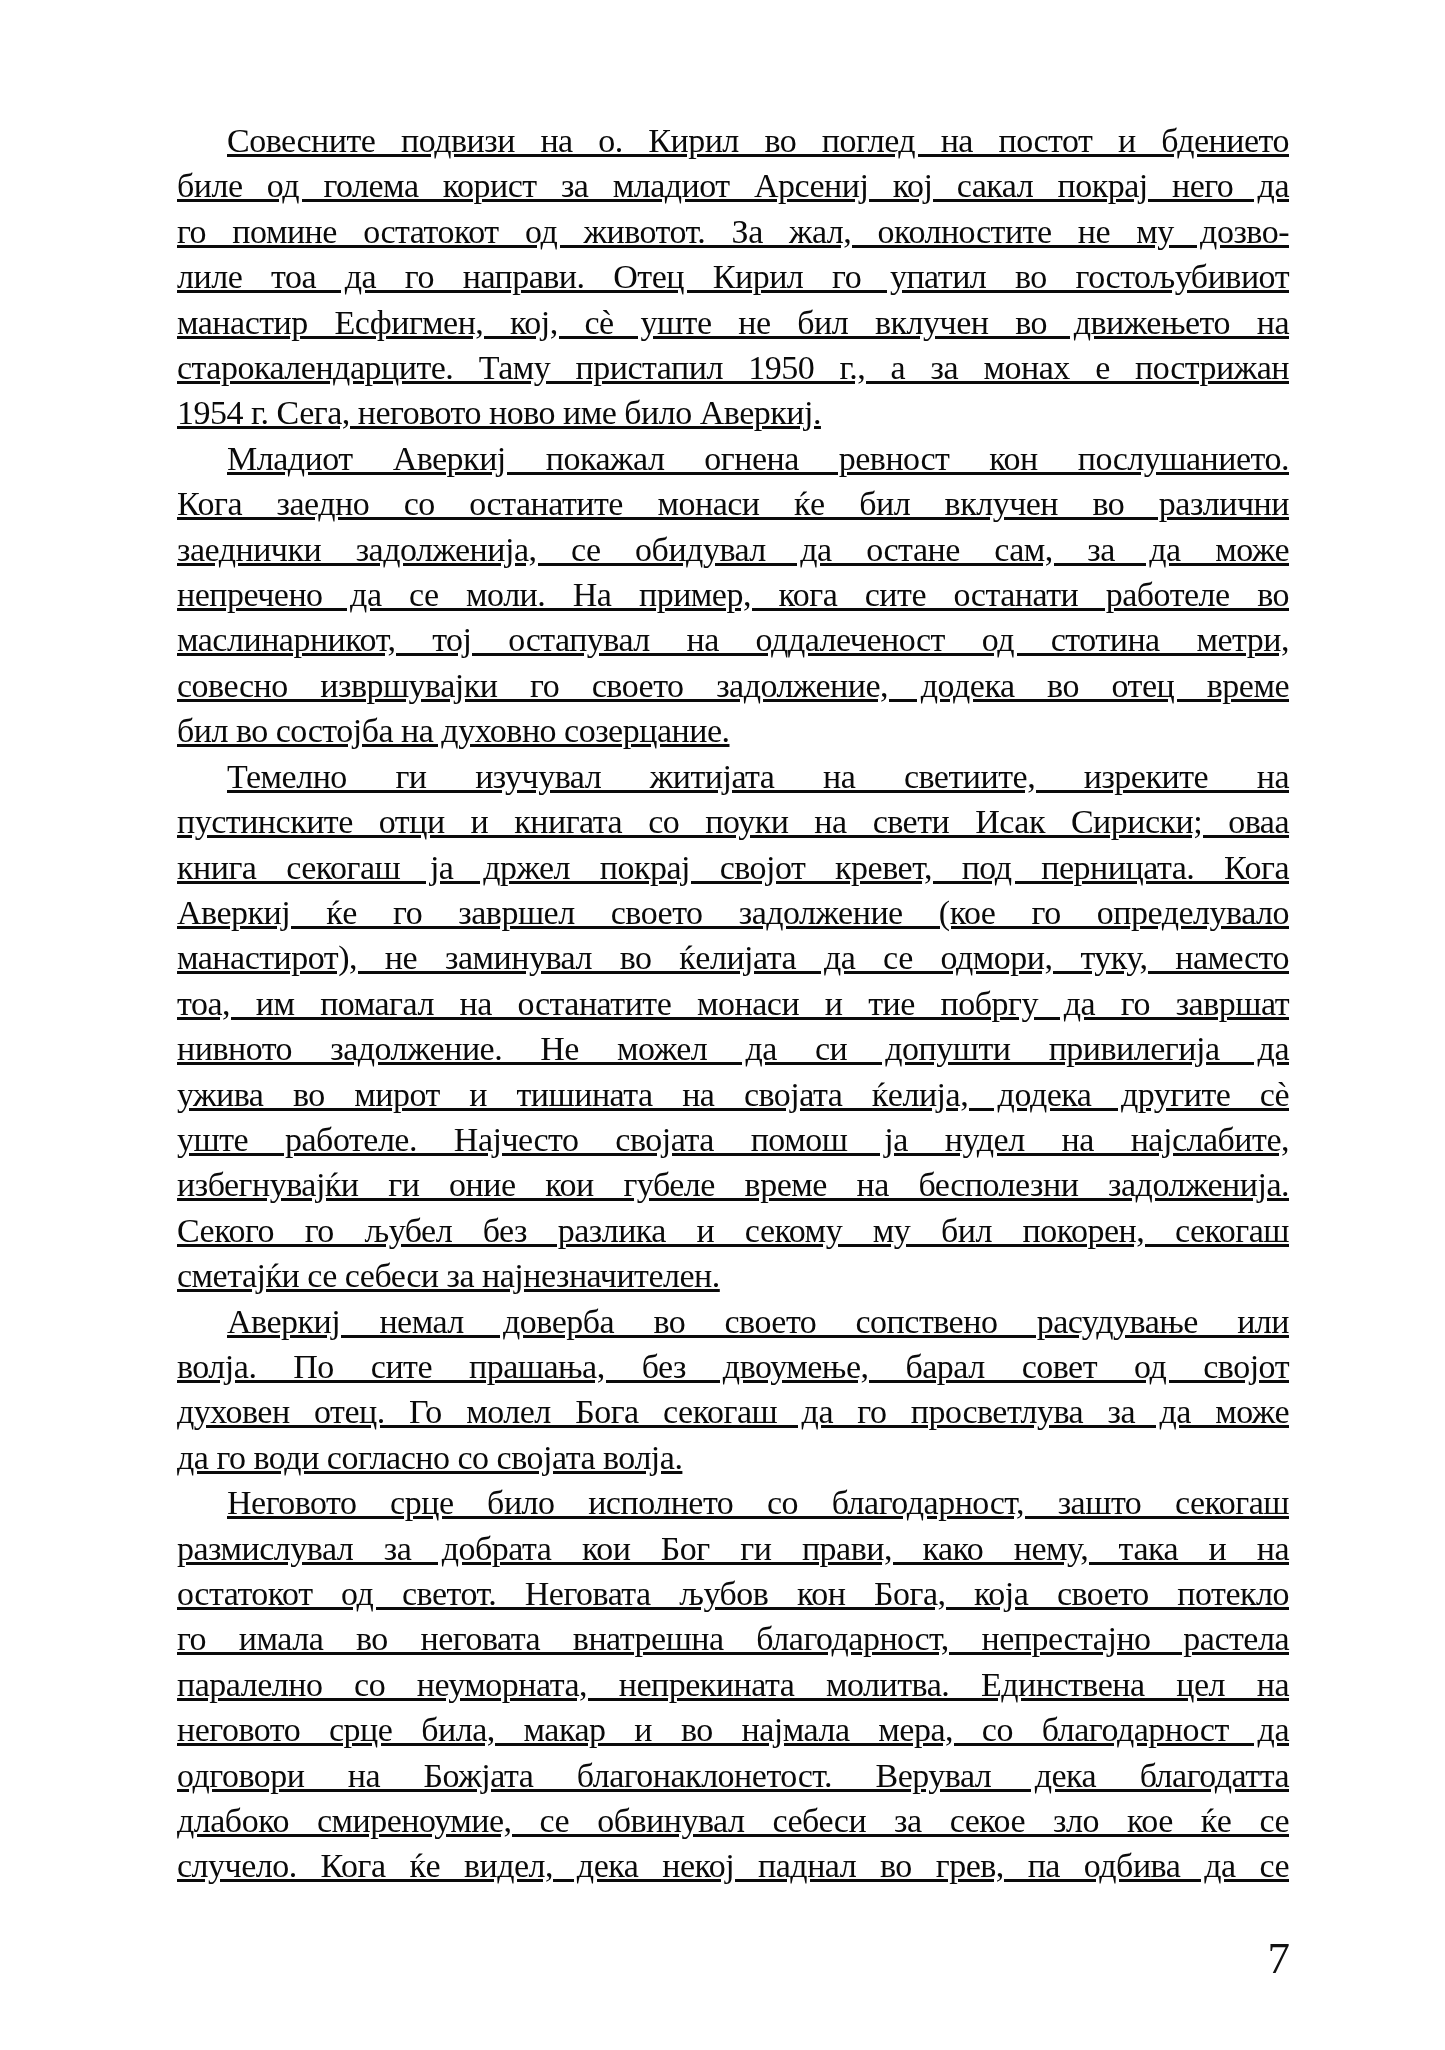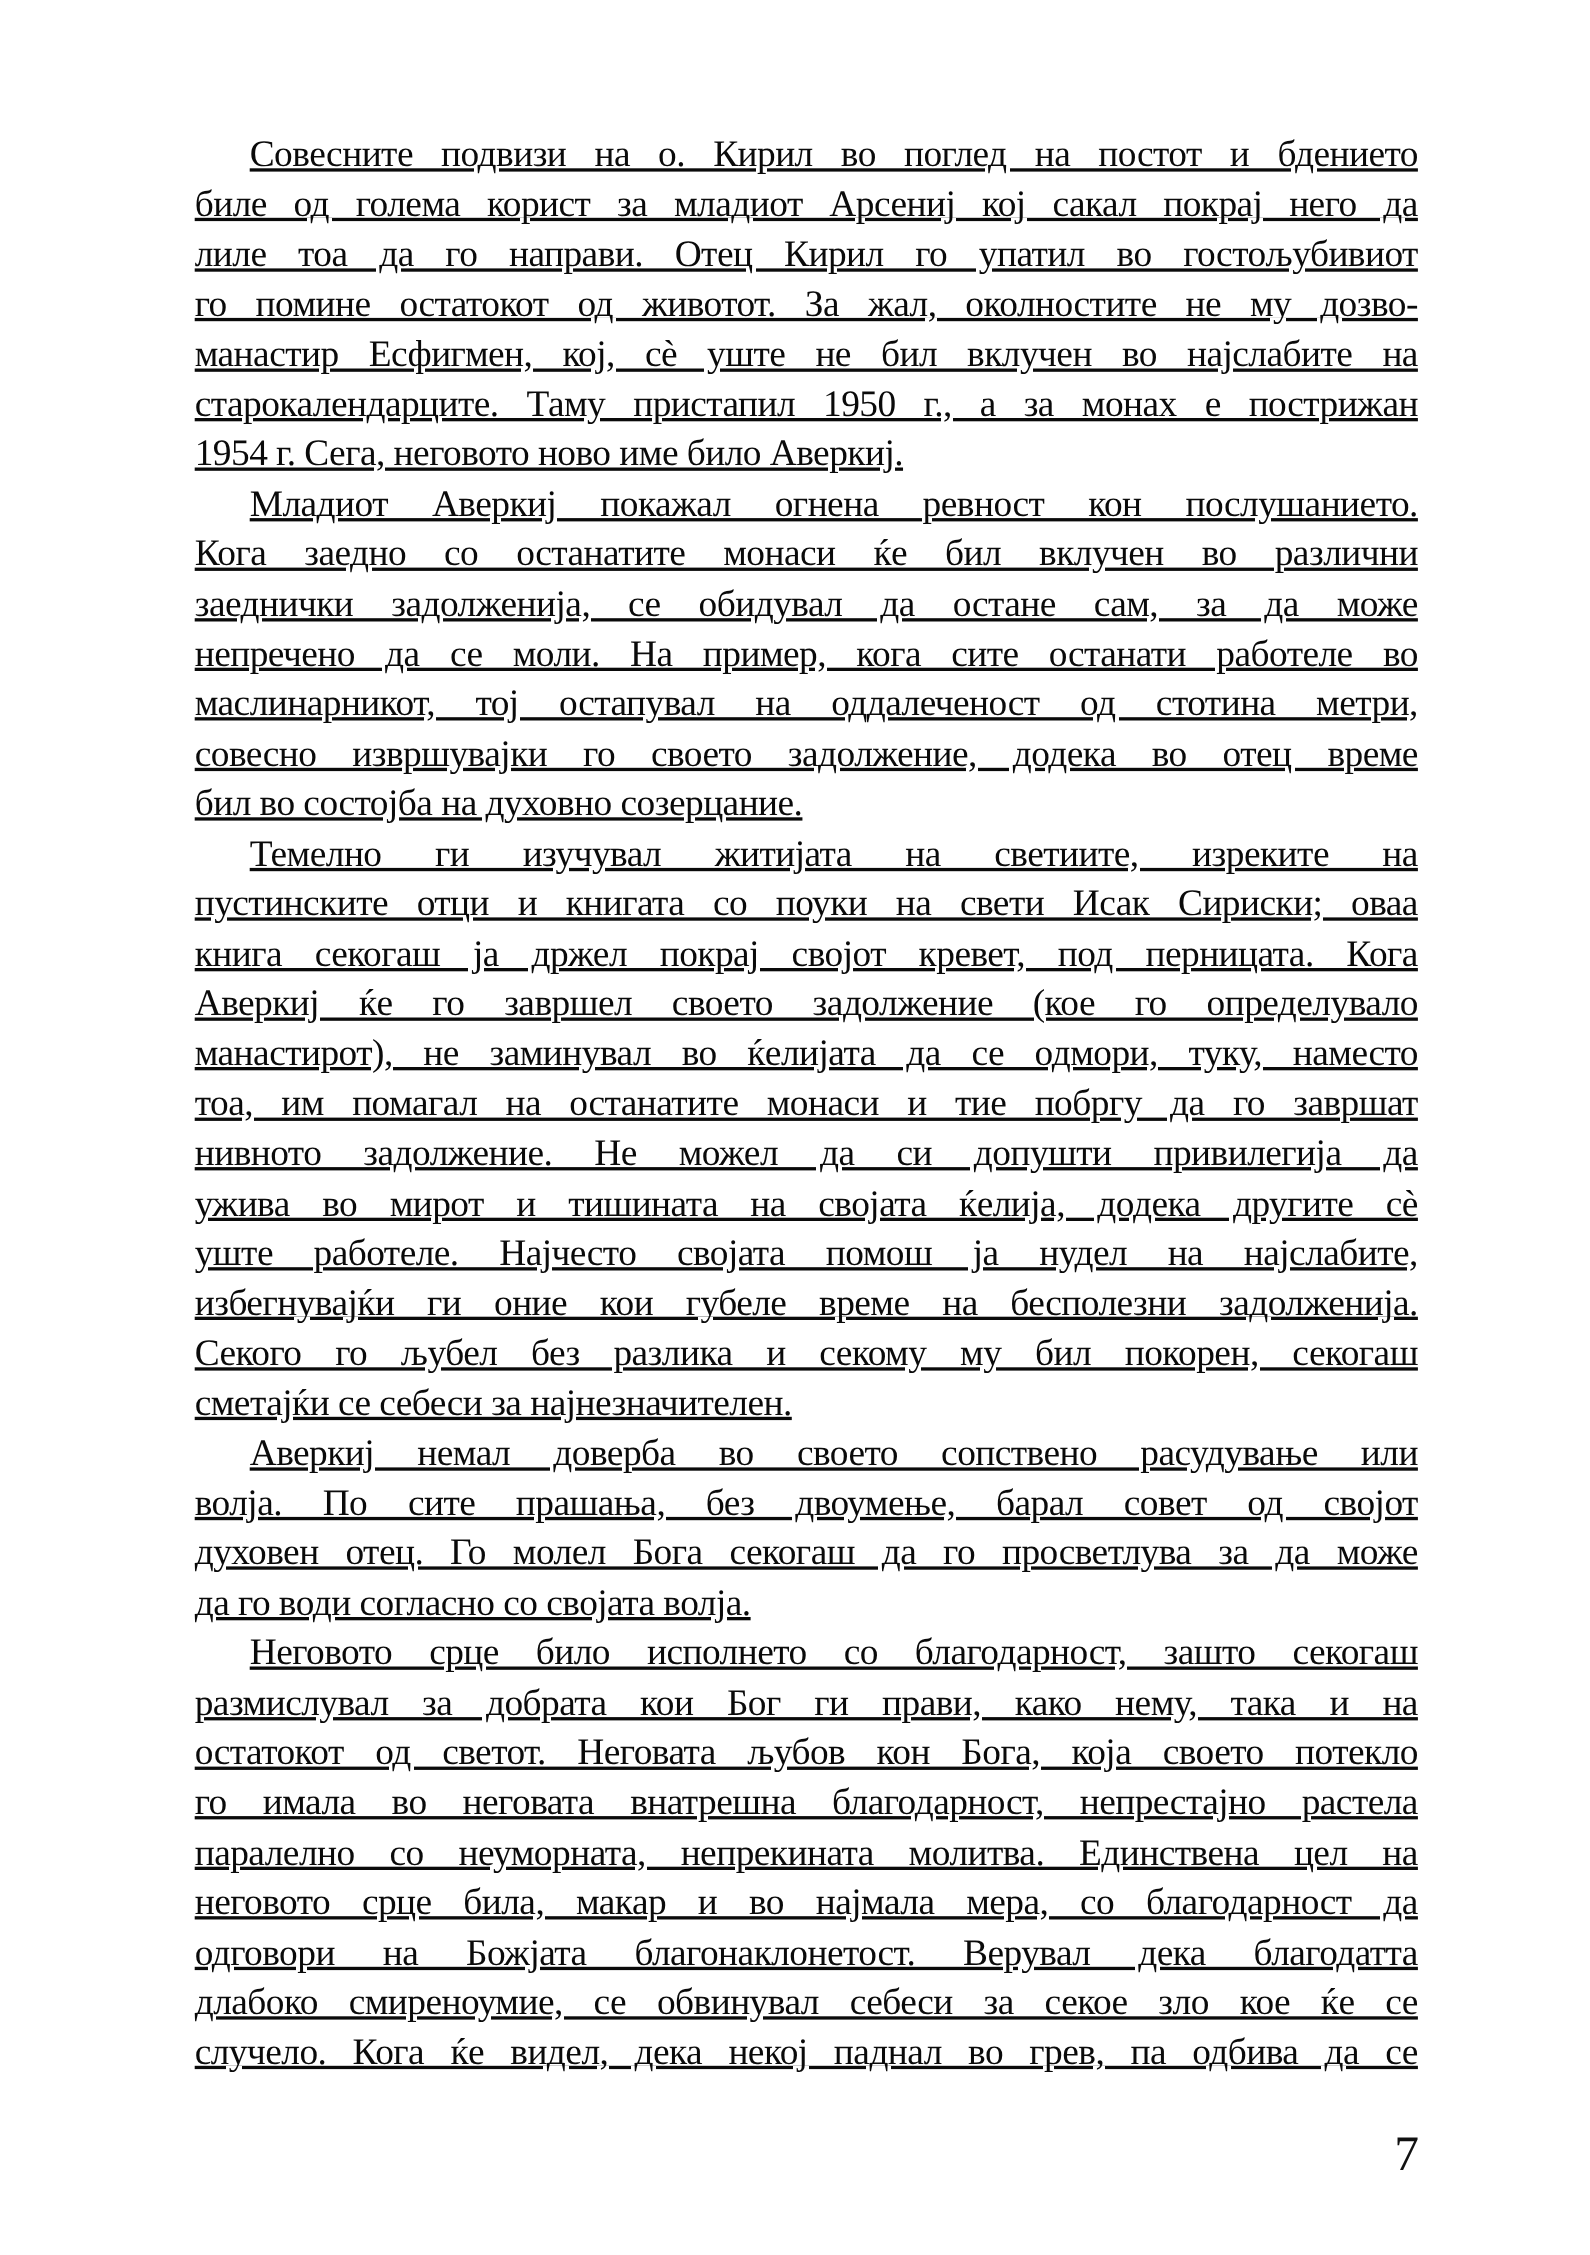--- a/index.html
+++ b/index.html
@@ -59,23 +59,23 @@
   }
 </style>
 </head>
 <body>
 
 <div class="page">
   <div class="text-block" id="text-block">
       <div class="paragraph">
         <div class="line first">Совесните подвизи на о. Кирил во поглед на постот и бдението</div>
         <div class="line">биле од голема корист за младиот Арсениј кој сакал покрај него да</div>
+        <div class="line">го помине остатокот од животот. За жал, околностите не му дозво-</div>
         <div class="line">лиле тоа да го направи. Отец Кирил го упатил во гостољубивиот</div>
-        <div class="line">го помине остатокот од животот. За жал, околностите не му дозво-</div>
-        <div class="line">манастир Есфигмен, кој, сѐ уште не бил вклучен во најслабите на</div>
+        <div class="line">манастир Есфигмен, кој, сѐ уште не бил вклучен во движењето на</div>
         <div class="line">старокалендарците. Таму пристапил 1950 г., а за монах е пострижан</div>
         <div class="line lastline">1954 г. Сега, неговото ново име било Аверкиј.</div>
       </div>
       <div class="paragraph">
         <div class="line first">Младиот Аверкиј покажал огнена ревност кон послушанието.</div>
         <div class="line">Кога заедно со останатите монаси ќе бил вклучен во различни</div>
         <div class="line">заеднички задолженија, се обидувал да остане сам, за да може</div>
         <div class="line">непречено да се моли. На пример, кога сите останати работеле во</div>
         <div class="line">маслинарникот, тој остапувал на оддалеченост од стотина метри,</div>
         <div class="line">совесно извршувајки го своето задолжение, додека во отец време</div>

